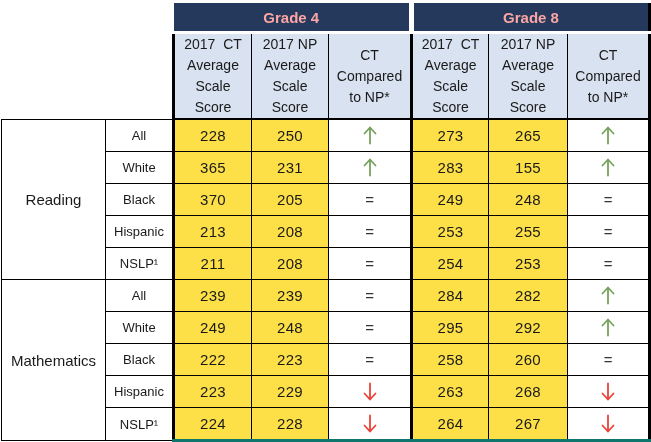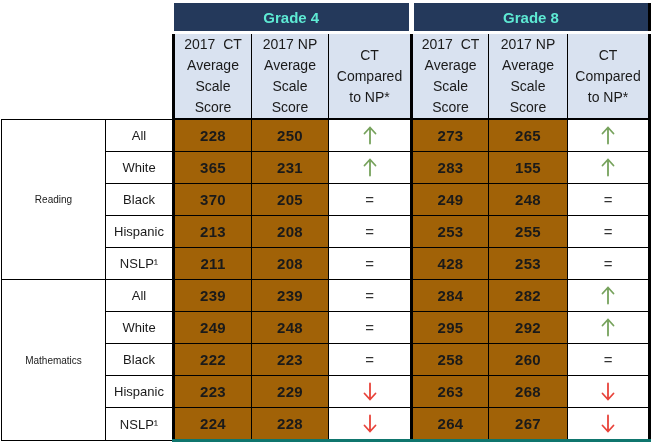--- a/index.html
+++ b/index.html
@@ -22,39 +22,39 @@
   col.c-g8cmp{width:82px}
 
   td,th{padding:0;margin:0;text-align:center;vertical-align:middle;
         border:1px solid #000;font-weight:normal;}
 
   
   td.blank{border:none;background:#fff;}
 
   
   th.grade{
-    background:#24395B;color:#5eead4;font-weight:bold;font-size:15px;
+    background:#24395B;color:#fca5a5;font-weight:bold;font-size:15px;
     height:28px;border:none;border-bottom:3px solid #ffffff;
   }
   th.grade.g8{border-left:5px solid #ffffff;}
   th.grade.g8{border-right:3px solid #000;}
 
   
   th.sub{
     background:#D9E2F0;color:#1a1a1a;font-size:14px;line-height:21px;
     height:84px;white-space:pre-wrap;border-bottom:2px solid #000;
   }
 
   
   .bL3{border-left:3px solid #000;}
   .bR3{border-right:3px solid #000;}
 
-  td.subject{font-size:10px;background:#fff;}
+  td.subject{font-size:15px;background:#fff;}
   td.subgroup{font-size:13px;background:#fff;}
-  td.num{font-size:15px;background:#a16207;height:31px;letter-spacing:.3px;font-weight:bold;}
+  td.num{font-size:15px;background:#fde047;height:31px;letter-spacing:.3px;}
   td.cmp{background:#fff;}
   td.cmp span.eq{font-size:15px;color:#333;}
 
   tr.datarow:last-child td{border-bottom:3px solid #0f766e;}
   tr.datarow:last-child td.subgroup{border-bottom:1px solid #000;}
 
   .cmp svg{display:block;margin:0 auto;}
 </style>
 </head>
 <body>
@@ -154,21 +154,21 @@
         <td class="cmp"><span class="eq">=</span></td>
         <td class="num bL3">253</td>
         <td class="num">255</td>
         <td class="cmp bR3"><span class="eq">=</span></td>
       </tr>
       <tr class="datarow">
         <td class="subgroup">NSLP¹</td>
         <td class="num bL3">211</td>
         <td class="num">208</td>
         <td class="cmp"><span class="eq">=</span></td>
-        <td class="num bL3">428</td>
+        <td class="num bL3">254</td>
         <td class="num">253</td>
         <td class="cmp bR3"><span class="eq">=</span></td>
       </tr>
 
       <tr class="datarow">
         <td class="subject" rowspan="5">Mathematics</td>
         <td class="subgroup">All</td>
         <td class="num bL3">239</td>
         <td class="num">239</td>
         <td class="cmp"><span class="eq">=</span></td>

